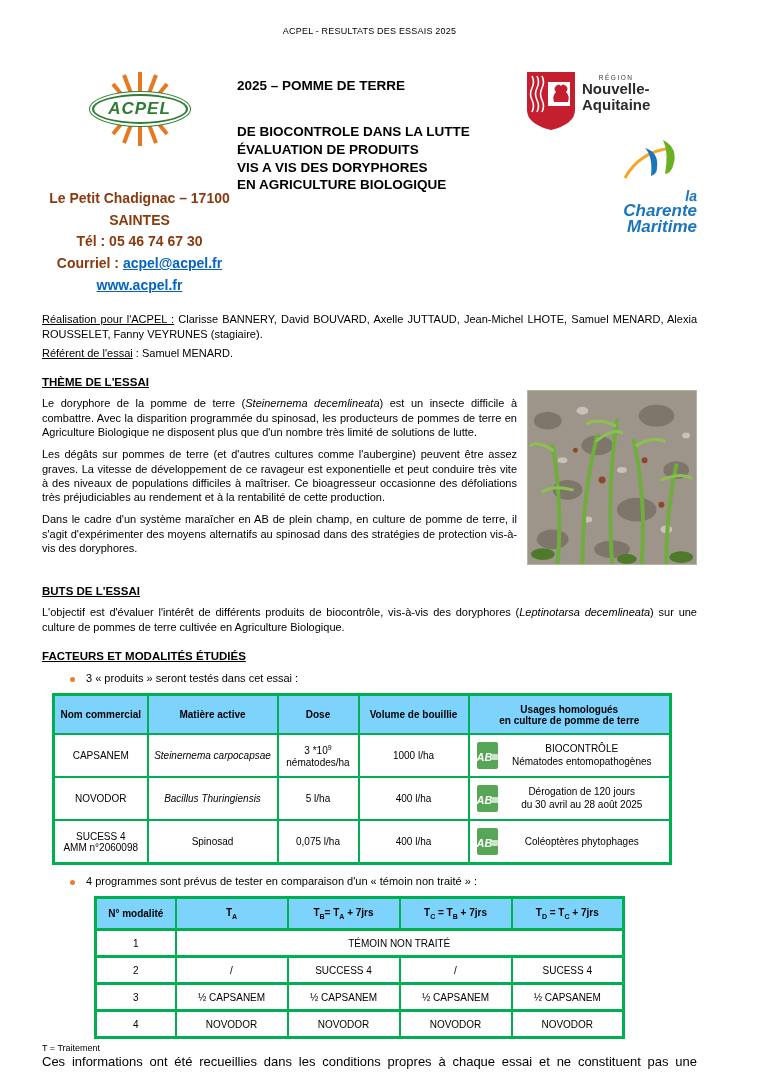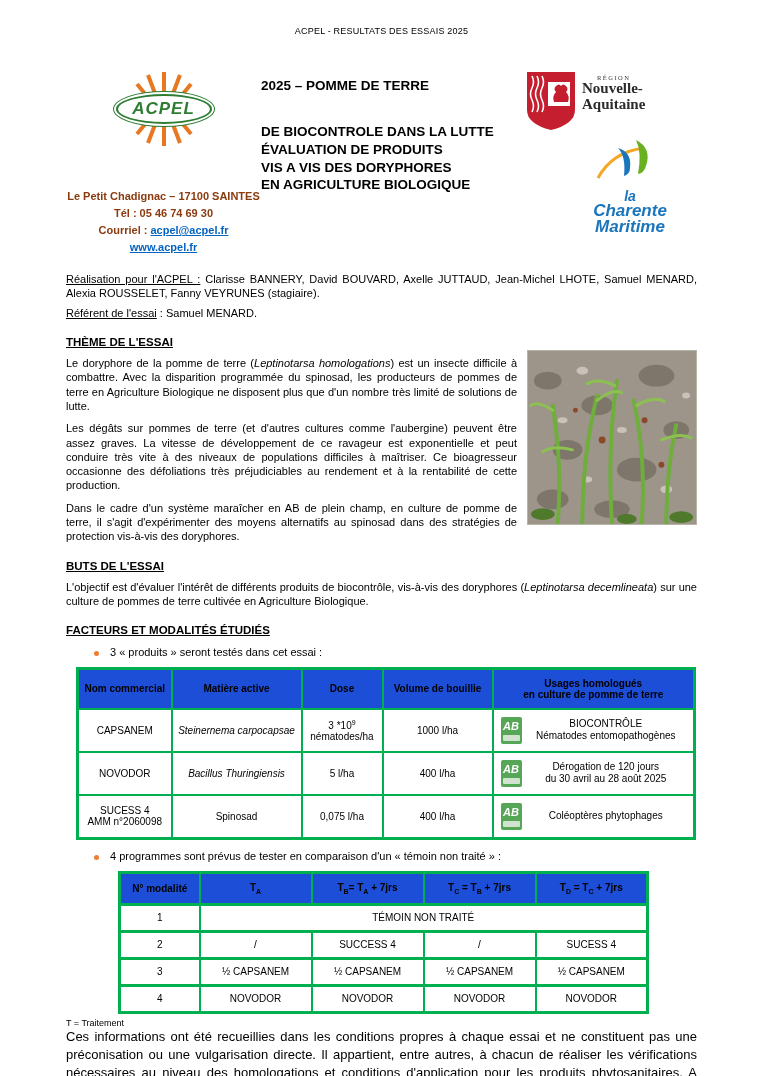--- a/index.html
+++ b/index.html
@@ -1,81 +1,81 @@
 <!DOCTYPE html>
 <html><head>
 <meta charset="utf-8">
 <style>
   * { box-sizing: border-box; }
   body { margin:0; background:#e8e8e8; }
   .page {
     width:761px; height:1076px; margin:0 auto; background:#ffffff;
     font-family:"Liberation Sans", sans-serif; color:#000;
-    display:flex; flex-direction:column; padding:0 64px 0 66px; position:relative;
+    display:flex; flex-direction:column; padding:0 64px 0 42px; position:relative;
   }
   .header-line { text-align:center; font-size:9px; margin-top:26px; letter-spacing:.2px; }
 
   .logo-row { display:flex; margin-top:34px; }
   .acpel-block { width:195px; text-align:center; flex-shrink:0; }
   .acpel-logo { position:relative; width:120px; height:78px; margin:0 auto 4px; }
   .rays { position:absolute; left:50%; top:50%; transform:translate(-50%,-50%); }
   .acpel-oval {
     position:absolute; left:50%; top:50%; transform:translate(-50%,-50%);
     width:96px; height:30px; background:#fff; border:2px solid #2e7d32; border-radius:50%;
     display:flex; align-items:center; justify-content:center;
     box-shadow:0 0 0 2px #fff, 0 0 0 3px #2e7d32;
   }
   .acpel-oval span { color:#2e7d32; font-weight:bold; font-style:italic; font-size:17px; letter-spacing:1px; }
-  .contact { font-size:11px; font-weight:bold; color:#8a3a0e; line-height:1.55;margin-top:40px; }
+  .contact { font-size:14px; font-weight:bold; color:#8a3a0e; line-height:1.55;margin-top:40px; }
   .contact a { color:#0563c1; text-decoration:underline;text-align:center; }
 
   .title-block { flex:1; text-align:left; padding-top:8px; }
   .title-main { font-weight:bold; font-size:13.5px; }
   .title-sub { font-weight:bold; font-size:13.5px; margin-top:30px; line-height:1.32; }
 
   .right-logos { width:172px; flex-shrink:0; text-align:center; }
-  .na-logo { display:flex; align-items:flex-start; text-align:left;font-family:Liberation Serif, serif; }
+  .na-logo { display:flex; align-items:flex-start; text-align:left; }
   .na-text { margin-left:5px; padding-top:4px; }
   .na-region { font-size:6.5px; letter-spacing:1.5px; color:#3a3a3a; text-align:center; }
   .na-name { font-size:15px; font-weight:bold; color:#2b2b2b; line-height:1.05; }
-  .cm-logo { margin-top:2px; margin-left:38px; text-align:center; }
+  .cm-logo { margin-top:2px; margin-left:38px; text-align:right; }
   .cm-text { font-size:17px; font-weight:bold; font-style:italic; color:#1b75bb; line-height:.95; }
   .cm-la { font-size:14px; }
 
   .para { font-size:11px; text-align:justify; line-height:1.3; }
   .intro-block { margin-top:16px; }
   .u { text-decoration:underline; }
   .referent { margin-top:5px; }
 
   .section-heading { font-weight:bold; text-decoration:underline; font-size:11.5px; margin-top:16px; }
   .theme-img { float:right; width:170px; height:175px; margin:2px 0 4px 10px; border:1px solid #b5b5a5; }
   .clear { clear:both; }
   .mt8 { margin-top:8px; }
 
   .bullet-line { display:flex; font-size:11px; margin:10px 0 0 28px; }
   .bullet-dot { width:5px; height:5px; border-radius:50%; background:#ED7D31; margin:5px 11px 0 0; flex-shrink:0; }
 
   table { border-collapse:collapse; margin-top:9px; table-layout:fixed; }
   .t1 { width:617px; margin-left:10px; }
   .t2 { width:528px; margin-left:52px; }
   th, td { border:2px solid #00B050; font-size:10px; text-align:center; vertical-align:middle; padding:4px 3px; }
-  .t1 th, .t2 th { background:#1d4ed8; font-weight:bold; border:2px solid #00B050; }
+  .t1 th, .t2 th { background:#7dd3fc; font-weight:bold; border:2px solid #00B050; }
   .t1 { border:3px solid #00B050; }
   .t2 { border:3px solid #00B050; }
   .t2 td { border-top-width:3px; border-bottom-width:3px; }
   .t1 th { height:40px; }
   .t1 td { height:42px; }
   .t2 th { height:32px; }
   .t2 td { height:27px; font-size:10px; }
   sub { font-size:7px; }
   sup { font-size:7px; vertical-align:super; }
   .usage-cell { display:flex; align-items:center; gap:4px; padding:3px 4px; }
   .usage-text { flex:1; line-height:1.25; }
   .ab-logo { width:21px; height:27px; flex-shrink:0; background:#57a557; border-radius:2px;
-             display:flex; flex-direction:column; align-items:center; justify-content:flex-start; }
+             display:flex; flex-direction:row; align-items:center; justify-content:flex-start; }
   .ab-letters { color:#fff; font-weight:bold; font-size:11px; line-height:1; margin-top:4px; font-style:italic; }
   .ab-strip { width:17px; height:6px; margin-top:3px; background:#cfe3cf; border-radius:1px; }
 
   .note { font-size:9px; margin-top:4px; }
 
   .footer { margin-top:auto; margin-bottom:16px; font-size:13px; text-align:justify; line-height:1.4; }
 </style>
 </head>
 <body>
 
@@ -100,21 +100,21 @@
             <line x1="33" y1="64" x2="46" y2="48"></line>
             <line x1="87" y1="64" x2="74" y2="48"></line>
           </g>
         </svg>
         <div class="acpel-oval">
           <span>ACPEL</span>
         </div>
       </div>
       <div class="contact">
         <div>Le Petit Chadignac – 17100 SAINTES</div>
-        <div>Tél : 05 46 74 69 30</div>
+        <div>Tél : 05 46 74 67 30</div>
         <div><span>Courriel : </span><a href="#">acpel@acpel.fr</a></div>
         <div><a href="#">www.acpel.fr</a></div>
       </div>
     </div>
 
     <div class="title-block">
       <div class="title-main">2025 – POMME DE TERRE</div>
       <div class="title-sub">
         <div>DE BIOCONTROLE DANS LA LUTTE</div>
         <div>ÉVALUATION DE PRODUITS</div>
@@ -207,21 +207,21 @@
         <ellipse cx="100" cy="170" rx="10" ry="5"></ellipse>
       </g>
       <g fill="#8a4a2a">
         <circle cx="75" cy="90" r="3.5"></circle>
           <circle cx="118" cy="70" r="3"></circle>
         <circle cx="48" cy="60" r="2.5"></circle>
           <circle cx="135" cy="115" r="3"></circle>
       </g>
     </svg>
     <div class="para mt8">
-      <span>Le doryphore de la pomme de terre (</span><i>Leptinotarsa homologations</i><span>) est un insecte difficile à combattre. Avec la disparition programmée du spinosad, les producteurs de pommes de terre en Agriculture Biologique ne disposent plus que d'un nombre très limité de solutions de lutte.</span>
+      <span>Le doryphore de la pomme de terre (</span><i>Steinernema decemlineata</i><span>) est un insecte difficile à combattre. Avec la disparition programmée du spinosad, les producteurs de pommes de terre en Agriculture Biologique ne disposent plus que d'un nombre très limité de solutions de lutte.</span>
     </div>
     <div class="para mt8">Les dégâts sur pommes de terre (et d'autres cultures comme l'aubergine) peuvent être assez graves. La vitesse de développement de ce ravageur est exponentielle et peut conduire très vite à des niveaux de populations difficiles à maîtriser. Ce bioagresseur occasionne des défoliations très préjudiciables au rendement et à la rentabilité de cette production.</div>
     <div class="para mt8">Dans le cadre d'un système maraîcher en AB de plein champ, en culture de pomme de terre, il s'agit d'expérimenter des moyens alternatifs au spinosad dans des stratégies de protection vis-à-vis des doryphores.</div>
     <div class="clear"></div>
   </div>
 
   <div class="section-heading">BUTS DE L'ESSAI</div>
   <div class="para mt8">
     <span>L'objectif est d'évaluer l'intérêt de différents produits de biocontrôle, vis-à-vis des doryphores (</span><i>Leptinotarsa</i> <i>decemlineata</i><span>) sur une culture de pommes de terre cultivée en Agriculture Biologique.</span>
   </div>

